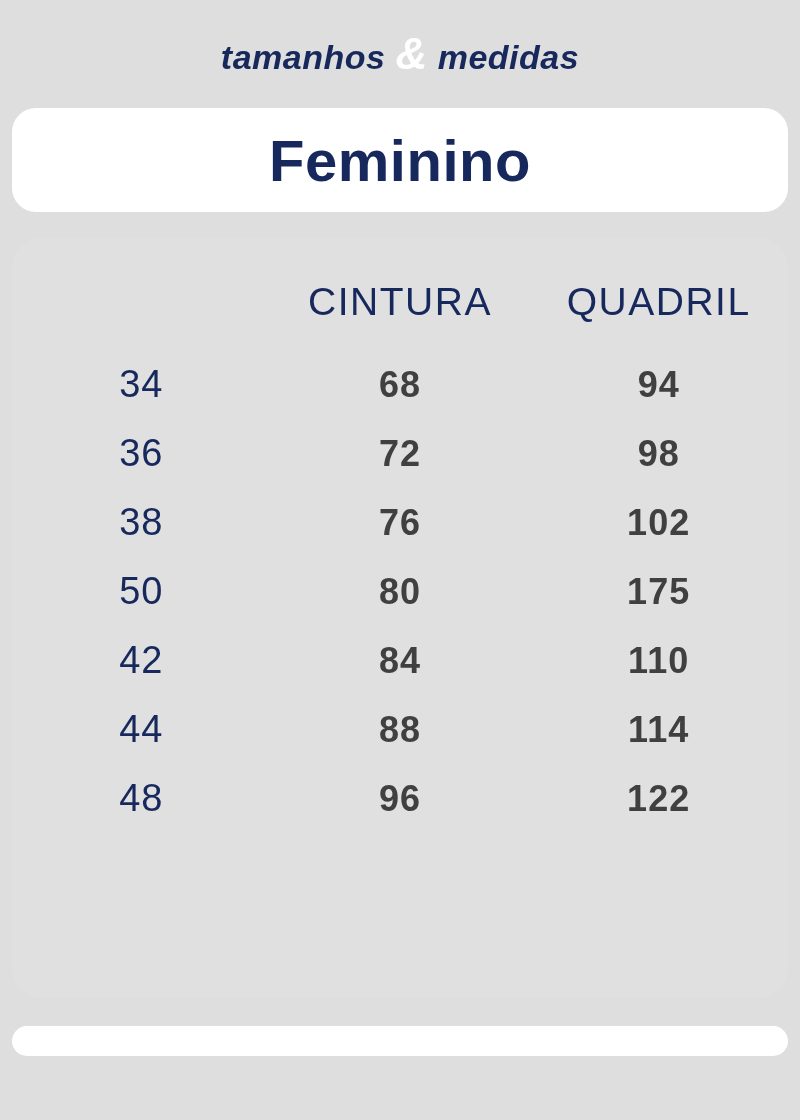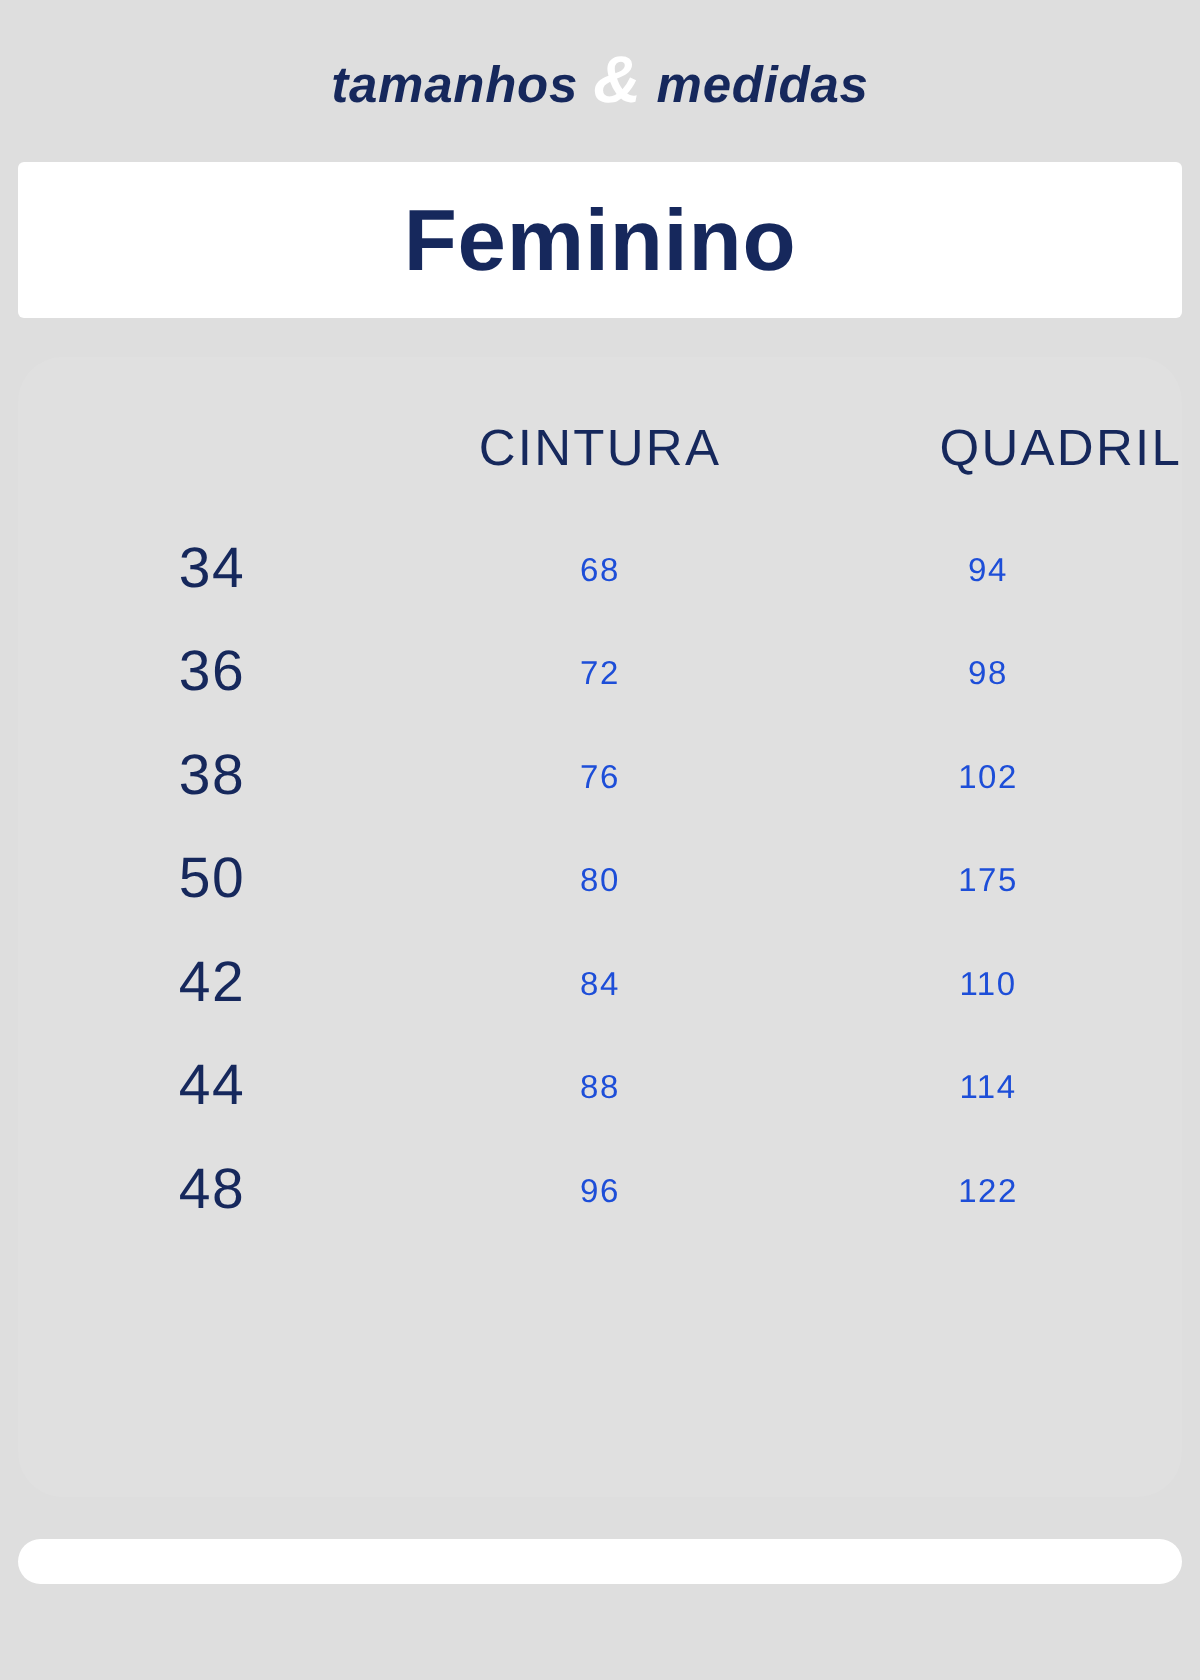--- a/index.html
+++ b/index.html
@@ -53,21 +53,21 @@
     font-style: italic;
     font-weight: bold;
     line-height: 1;
   }
 
   
   .title-card {
     margin: 0 12px;
     height: 104px;
     background: #ffffff;
-    border-radius: 4px;
+    border-radius: 24px;
     display: flex;
     align-items: center;
     justify-content: center;
   }
   .title-card-text {
     font-size: 58px;
     font-weight: bold;
     color: #16285c;
     letter-spacing: 0.5px;
   }
@@ -82,50 +82,49 @@
     height: 760px;
   }
 
   .table {
     width: 100%;
     border-collapse: collapse;
     table-layout: fixed;
   }
   .table th {
     font-weight: normal;
-    font-size: 34px;
+    font-size: 39px;
     color: #16285c;
     letter-spacing: 1.5px;
     padding: 14px 0 26px 0;
     text-align: center;
   }
   .table th.col-size {
     width: 33.33%;
   }
   .table th.col-waist {
     width: 33.33%;
   }
   .table th.col-hip {
     width: 33.33%;
-    text-align: right;
   }
   .table td {
     text-align: center;
     padding: 13px 0;
   }
   .cell-size {
     font-size: 38px;
     font-weight: normal;
     color: #16285c;
     letter-spacing: 1px;
   }
   .cell-measure {
-    font-size: 22px;
-    font-weight: normal;
-    color: #1d4ed8;
+    font-size: 36px;
+    font-weight: bold;
+    color: #404040;
     letter-spacing: 1px;
   }
 
   
   .bottom-strip {
     position: absolute;
     left: 12px;
     right: 12px;
     bottom: 64px;
     height: 30px;

